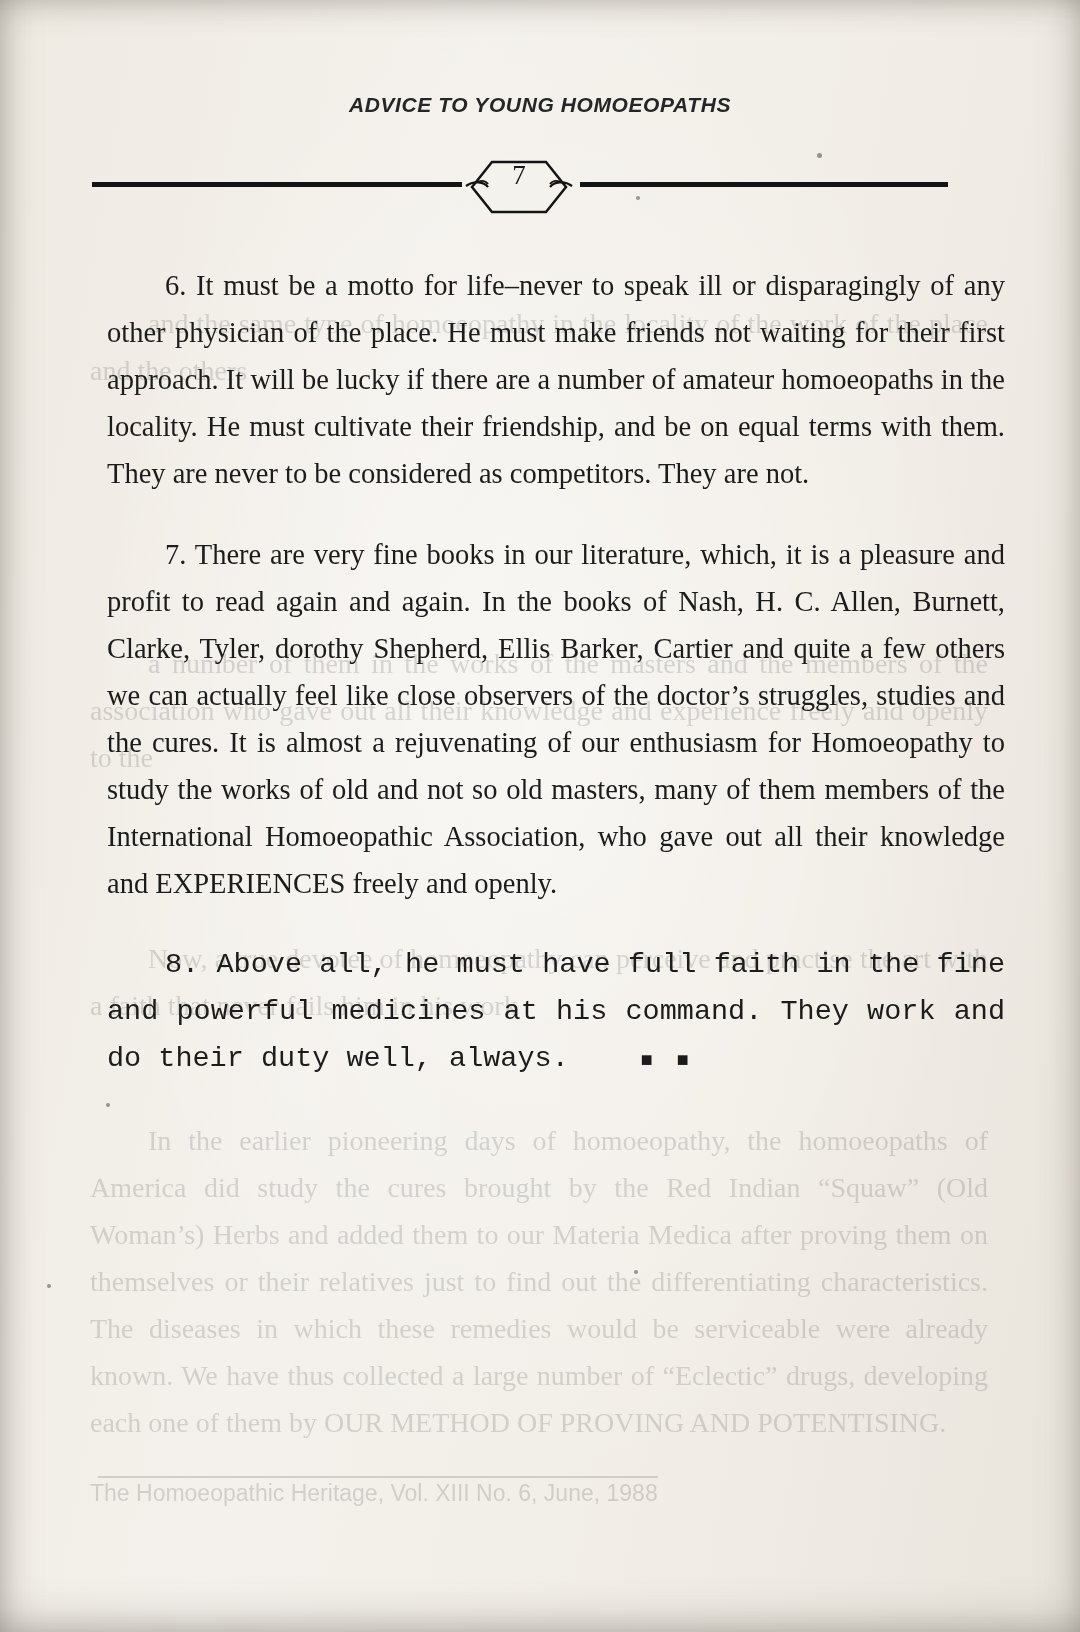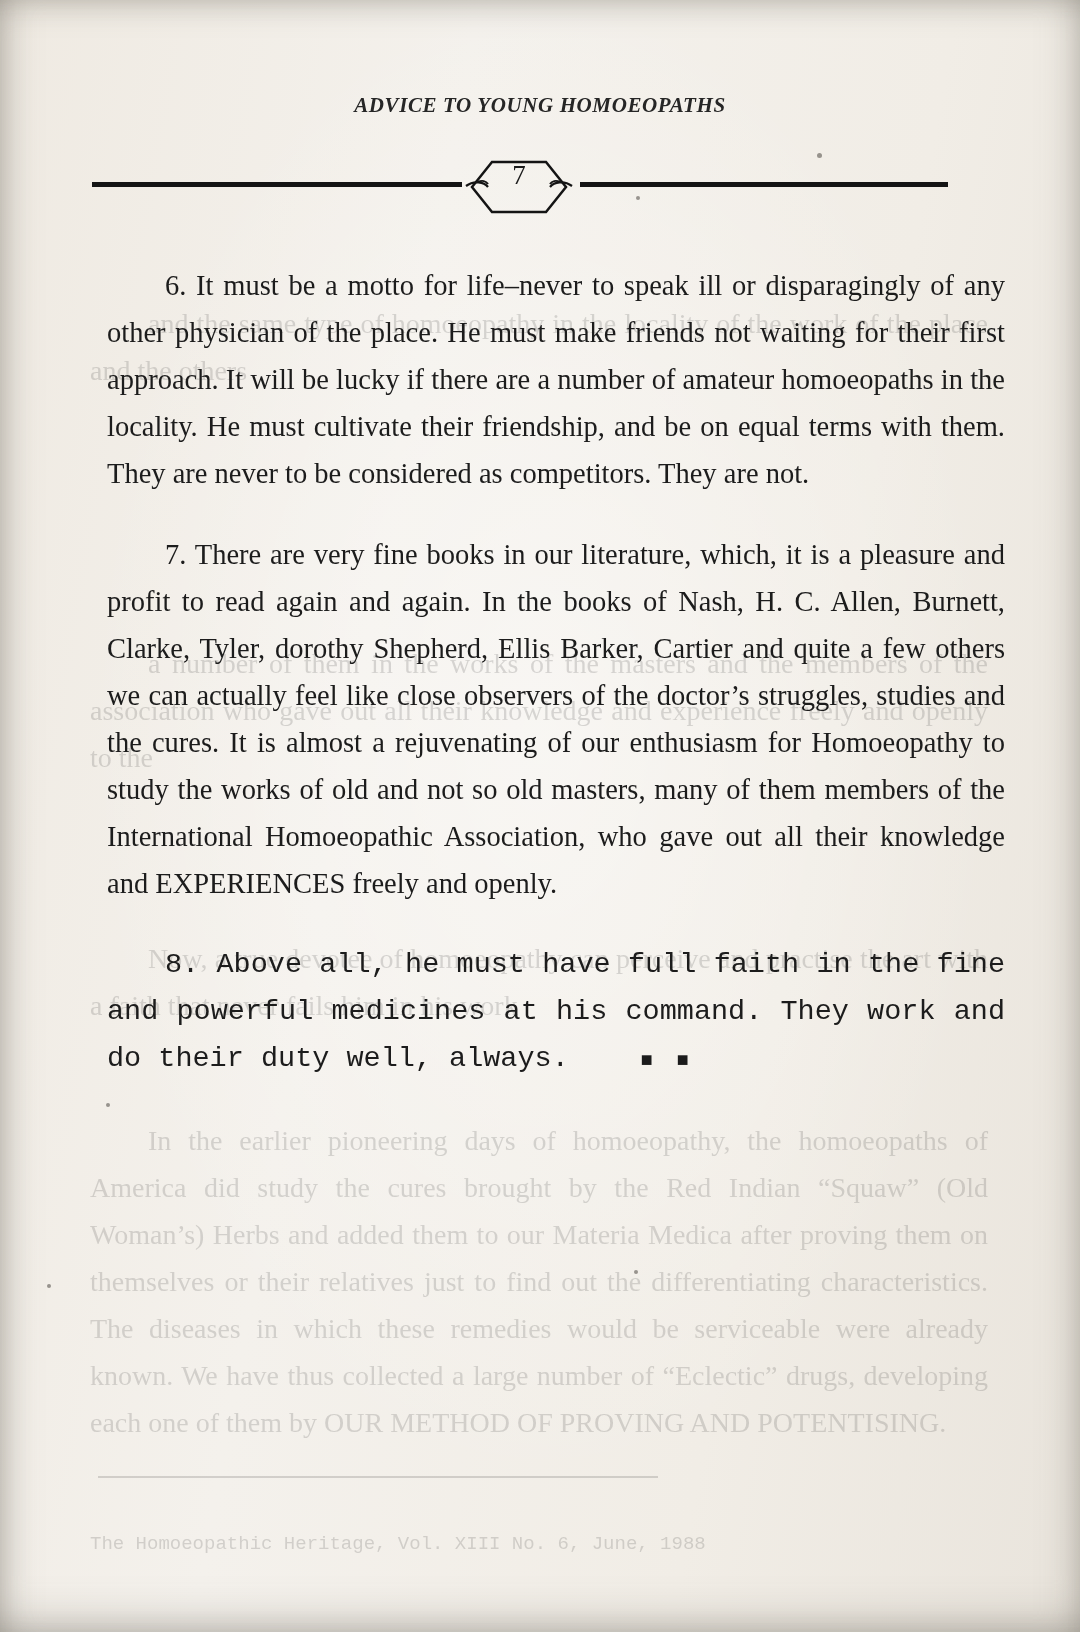--- a/index.html
+++ b/index.html
@@ -43,21 +43,21 @@
     width: 900px;
     height: 100%;
   }
 
   .running-head {
     position: absolute;
     top: 93px;
     left: 0;
     width: 900px;
     text-align: center;
-    font-family: Liberation Serif, serif;
+    font-family: Liberation Sans, sans-serif;
     font-style: italic;
     font-weight: 700;
     font-size: 21px;
     letter-spacing: 0.6px;
     color: #262626;
   }
 
   .rule-wrap {
     position: absolute;
     top: 170px;
@@ -129,23 +129,23 @@
     text-align: justify;
     text-indent: 58px;
     pointer-events: none;
     filter: blur(0.6px);
   }
   .ghost-a { top: 300px; }
   .ghost-b { top: 640px; }
   .ghost-c { top: 935px; }
   .ghost-d { top: 1117px; }
   .ghost-e {
-    top: 1521px;
-    font-family: Liberation Mono, monospace;
-    font-size: 19px;
+    top: 1470px;
+    font-family: Liberation Sans, sans-serif;
+    font-size: 23px;
     text-indent: 0;
     color: rgba(40,40,40,0.17);
   }
   .ghost-rule {
     position: absolute;
     top: 1476px;
     left: 8px;
     width: 560px;
     height: 2px;
     background: rgba(40,40,40,0.17);

